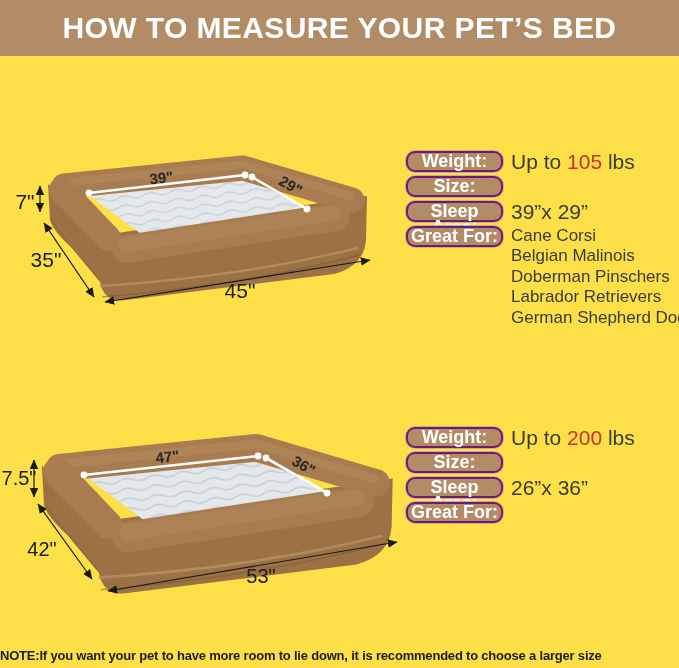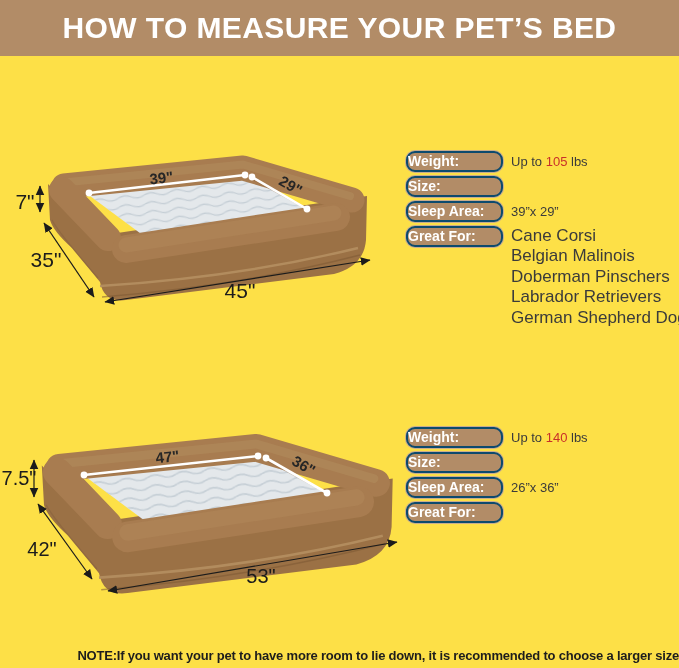--- a/index.html
+++ b/index.html
@@ -19,32 +19,32 @@
   .illus{position:absolute;left:0;}
   .illus svg{display:block;}
   .dim-inner{font-weight:700;font-size:15px;fill:#262626;}
   .dim-outer{font-size:21px;font-weight:400;fill:#1c1c1c;}
   .dim-outer2{font-size:20px;font-weight:400;fill:#1c1c1c;}
   
   .spec-table{position:absolute;left:406px;width:268px;}
   .spec-row{display:flex;align-items:flex-start;margin-bottom:4px;}
   .pill{
     flex:0 0 93px;height:17px;border-radius:9px;background:#b28c67;
-    border:2px solid #0c4a6e;box-shadow:0 0 0 1px #c9ad8d;
-    color:#ffffff;font-weight:700;font-size:14px;line-height:16px;
-    text-align:left;margin-right:8px;
+    border:2px solid #701a75;box-shadow:0 0 0 1px #c9ad8d;
+    color:#ffffff;font-weight:700;font-size:18px;line-height:16px;
+    text-align:center;margin-right:8px;
   }
   .val{
-    color:#3b3b3b;font-size:13px;line-height:21px;white-space:nowrap;
+    color:#3b3b3b;font-size:21px;line-height:21px;white-space:nowrap;
   }
   .val .hl{color:#c9302a;}
   .breeds .breed{display:block;color:#3b3b3b;font-size:17px;line-height:20.4px;white-space:nowrap;}
   
   .note{
-    position:absolute;left:0;top:648px;width:679px;text-align:right;
+    position:absolute;left:0;top:648px;width:679px;text-align:left;
     color:#1d1d1d;font-size:13px;font-weight:700;letter-spacing:-0.2px;white-space:nowrap;
   }
 </style>
 </head>
 <body>
 
 <div class="page">
 
   <div class="banner">
     <h1>HOW TO MEASURE YOUR PET’S BED</h1>
@@ -154,21 +154,21 @@
         <span class="breed">Doberman Pinschers</span>
         <span class="breed">Labrador Retrievers</span>
         <span class="breed">German Shepherd Dogs</span>
       </div>
     </div>
   </div>
 
   <div class="spec-table" style="top:427px;">
     <div class="spec-row">
       <div class="pill">Weight:</div>
-      <div class="val"><span>Up to </span><span class="hl">140</span><span> lbs</span></div>
+      <div class="val"><span>Up to </span><span class="hl">200</span><span> lbs</span></div>
     </div>
     <div class="spec-row">
       <div class="pill">Size:</div>
     </div>
     <div class="spec-row">
       <div class="pill">Sleep Area:</div>
       <div class="val">26”x 36”</div>
     </div>
     <div class="spec-row">
       <div class="pill">Great For:</div>

